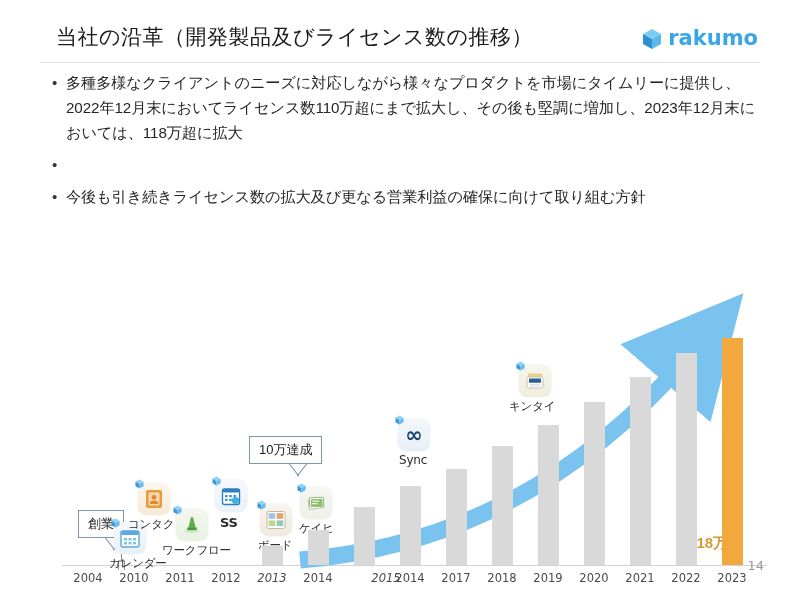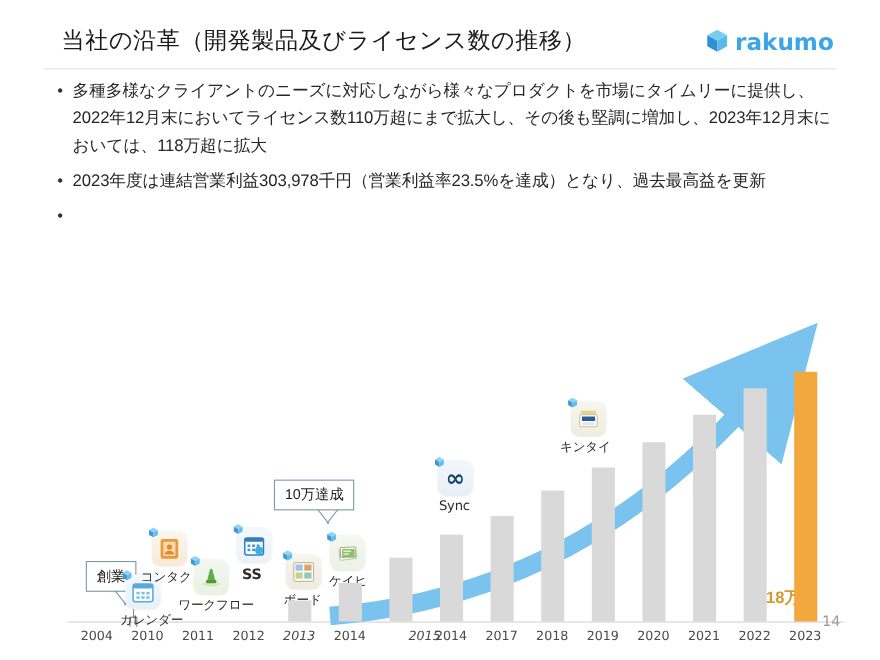--- a/index.html
+++ b/index.html
@@ -24,21 +24,21 @@
     font-size: 21px;
     letter-spacing: 0.5px;
     color: #1a1a1a;
     white-space: nowrap;
   }
   #logo {
     position: absolute;
     right: 42px;
     top: 26px;
     display: flex;
-    align-items: flex-start;
+    align-items: flex-end;
     gap: 6px;
   }
   #logo-mark { width: 20px; height: 22px; display:block; }
   #logo-text {
     font-size: 21px;
     font-weight: bold;
     color: #3aa6e8;
     letter-spacing: 0px;
     font-family: "DejaVu Sans", sans-serif;
   }
@@ -244,24 +244,24 @@
 </div>
 <div id="title-rule"></div>
 
 <div id="bullets">
   <div class="bullet">
     <div class="bullet-dot">•</div>
     <div class="bullet-text">多種多様なクライアントのニーズに対応しながら様々なプロダクトを市場にタイムリーに提供し、 2022年12月末においてライセンス数110万超にまで拡大し、その後も堅調に増加し、2023年12月末においては、118万超に拡大</div>
   </div>
   <div class="bullet">
     <div class="bullet-dot">•</div>
-    <div class="bullet-text">2023年度は連結営業利益303,978千円（営業利益率23.5%を達成）となり、過去最高益を更新</div>
   </div>
   <div class="bullet">
     <div class="bullet-dot">•</div>
+    <div class="bullet-text">今後も引き続きライセンス数の拡大及び更なる営業利益の確保に向けて取り組む方針</div>
   </div>
 </div>
 
 <div id="chart">
 
   <div id="plot"></div>
   <div id="axis-line"></div>
   <div id="axis-break">⑃</div>
 
   <svg id="growth-arrow">

